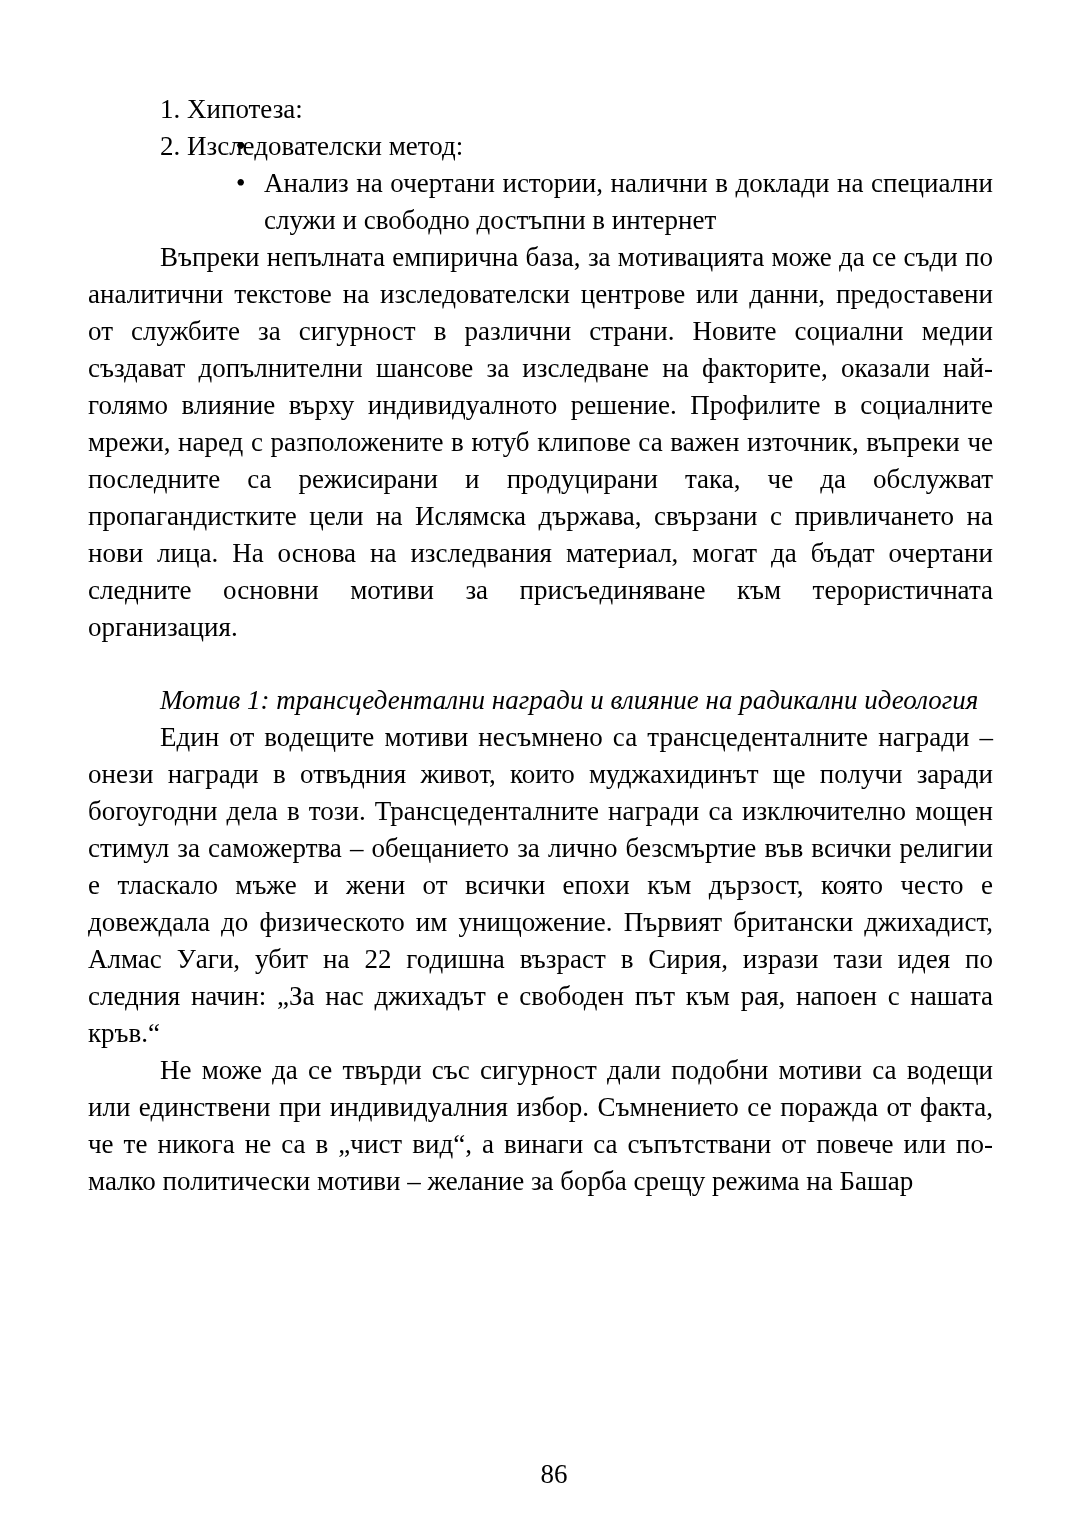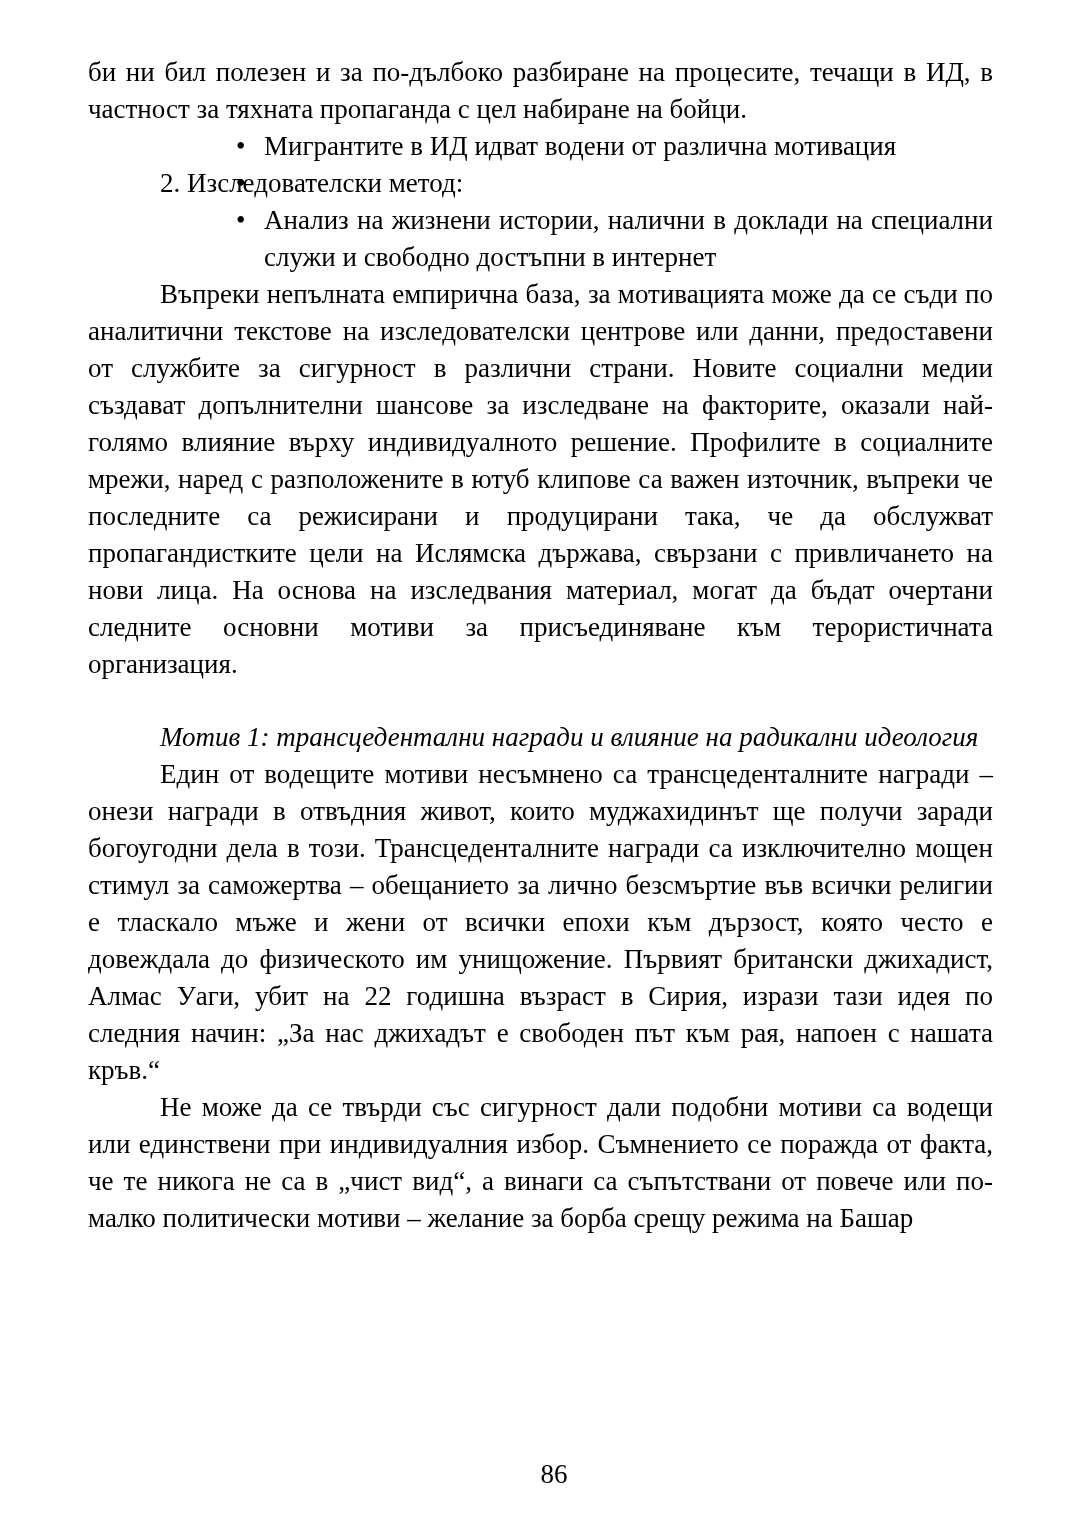--- a/index.html
+++ b/index.html
@@ -59,39 +59,38 @@
     width: 100%;
     text-align: center;
   }
 </style>
 </head>
 <body>
 
 <div class="page">
   <div class="content">
 
-    <p class="continuation-para">би ни бил полезен и за по-дълбоко разбиране на процесите, течащи в ИД, в частност за тяхната пропаганда с цел набиране на бойци.</p>
 
+    <p class="list-label first">1. Хипотеза:</p>
 
     <div class="bullet-item">
       <span class="bullet-dot">•</span>
-      <span>Мигрантите в ИД идват водени от различна мотивация</span>
     </div>
     <div class="bullet-item">
       <span class="bullet-dot">•</span>
     </div>
     <div class="bullet-item">
       <span class="bullet-dot">•</span>
     </div>
 
     <p class="list-label">2. Изследователски метод:</p>
 
     <div class="bullet-item">
       <span class="bullet-dot">•</span>
-      <span>Анализ на жизнени истории, налични в доклади на специални служи и свободно достъпни в интернет</span>
+      <span>Анализ на очертани истории, налични в доклади на специални служи и свободно достъпни в интернет</span>
     </div>
 
 
     <p class="body-para">Въпреки непълната емпирична база, за мотивацията може да се съди по аналитични текстове на изследователски центрове или данни, предоставени от службите за сигурност в различни страни. Новите социални медии създават допълнителни шансове за изследване на факторите, оказали най-голямо влияние върху индивидуалното решение. Профилите в социалните мрежи, наред с разположените в ютуб клипове са важен източник, въпреки че последните са режисирани и продуцирани така, че да обслужват пропагандистките цели на Ислямска държава, свързани с привличането на нови лица. На основа на изследвания материал, могат да бъдат очертани следните основни мотиви за присъединяване към терористичната организация.</p>
 
     <p class="section-heading">Мотив 1: трансцедентални награди и влияние на радикални идеология</p>
 
     <p class="body-para">Един от водещите мотиви несъмнено са трансцеденталните награди – онези награди в отвъдния живот, които муджахидинът ще получи заради богоугодни дела в този. Трансцеденталните награди са изключително мощен стимул за саможертва – обещанието за лично безсмъртие във всички религии е тласкало мъже и жени от всички епохи към дързост, която често е довеждала до физическото им унищожение. Първият британски джихадист, Алмас Уаги, убит на 22 годишна възраст в Сирия, изрази тази идея по следния начин: „За нас джихадът е свободен път към рая, напоен с нашата кръв.“</p>
 
     <p class="body-para">Не може да се твърди със сигурност дали подобни мотиви са водещи или единствени при индивидуалния избор. Съмнението се поражда от факта, че те никога не са в „чист вид“, а винаги са съпътствани от повече или по-малко политически мотиви – желание за борба срещу режима на Башар</p>

